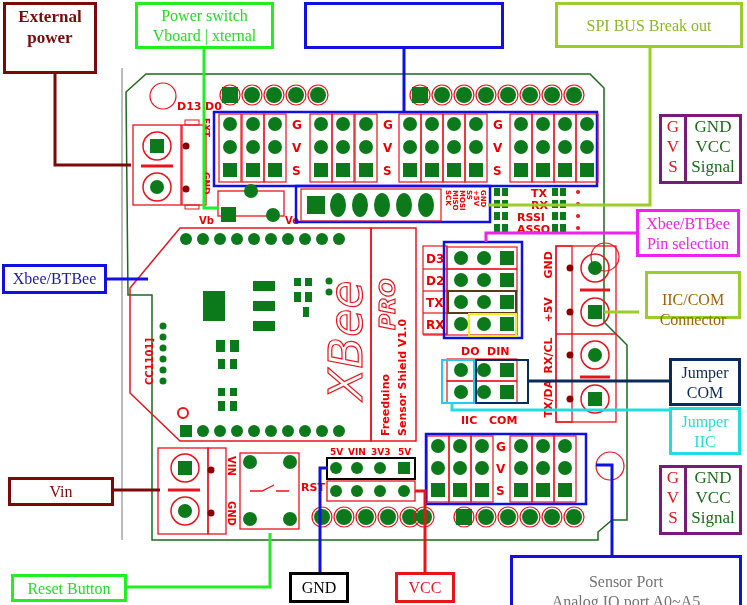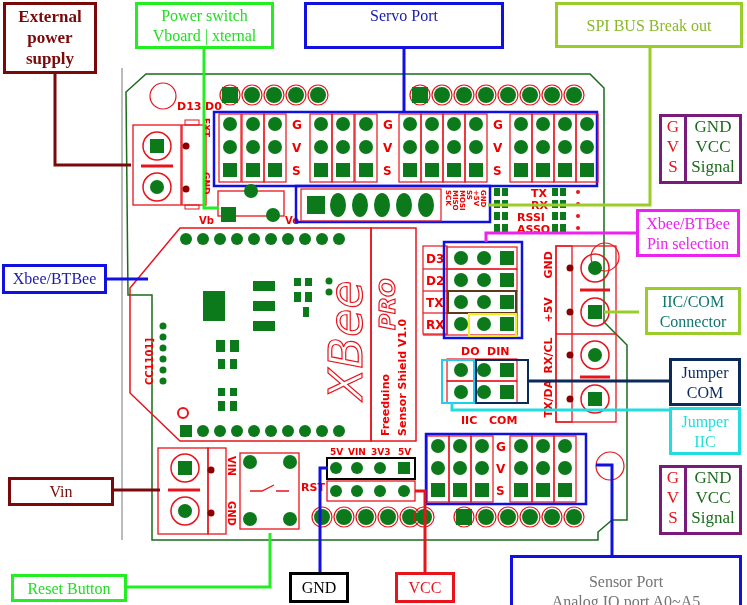--- a/index.html
+++ b/index.html
@@ -442,28 +442,26 @@
     <polyline points="112,587 270,587 270,533" fill="none" stroke="#22ee22" stroke-width="3"></polyline>
     <polyline points="320,572 320,468 328,468" fill="none" stroke="#1010e0" stroke-width="3"></polyline>
     <polyline points="425,572 425,491 415,491" fill="none" stroke="#e8141c" stroke-width="3"></polyline>
     <polyline points="596,465 612,465 612,555" fill="none" stroke="#1010e0" stroke-width="3"></polyline>
   </g>
 </svg>
 
 <div class="lbl" style="left:3px;top:2px;width:94px;height:72px;border:3px solid #7a0a0a;color:#7a0a0a;font-weight:bold;font-size:17px;line-height:21px;padding-top:1px;">
   <div>External</div>
   <div>power</div>
-  <div>supply</div>
 </div>
 <div class="lbl" style="left:135px;top:2px;width:139px;height:47px;border:3px solid #22ee22;color:#22dd22;padding-top:1px;">
   <div>Power switch</div>
   <div>Vboard  | xternal</div>
 </div>
 <div class="lbl" style="left:304px;top:2px;width:200px;height:47px;border:3px solid #1010e0;color:#1a1aaa;padding-top:1px;">
-  <div>Servo Port</div>
 </div>
 <div class="lbl" style="left:555px;top:2px;width:188px;height:46px;border:3px solid #9acd2a;color:#8ab828;padding-top:11px;">
   <div>SPI BUS Break out</div>
 </div>
 
 <div class="lbl" style="left:659px;top:114px;width:83px;height:70px;border:3px solid #7a1a7a;font-size:17px;display:flex;">
   <div style="width:22px;border-right:3px solid #7a1a7a;color:#e8141c;">
     <div>G</div>
     <div>V</div>
     <div>S</div>
@@ -475,21 +473,21 @@
   </div>
 </div>
 
 <div class="lbl" style="left:2px;top:264px;width:105px;height:30px;border:3px solid #1010e0;color:#1a1aaa;padding-top:2px;">
   <div>Xbee/BTBee</div>
 </div>
 <div class="lbl" style="left:636px;top:209px;width:104px;height:48px;border:3px solid #ee22ee;color:#ee22ee;padding-top:2px;">
   <div>Xbee/BTBee</div>
   <div>Pin selection</div>
 </div>
-<div class="lbl" style="left:645px;top:287px;width:96px;height:48px;border:3px solid #9acd2a;color:#0f766e;padding-top:2px;">
+<div class="lbl" style="left:645px;top:271px;width:96px;height:48px;border:3px solid #9acd2a;color:#a16207;padding-top:16px;">
   <div>IIC/COM</div>
   <div>Connector</div>
 </div>
 <div class="lbl" style="left:669px;top:358px;width:72px;height:48px;border:3px solid #0a2a5a;color:#0a2a5a;padding-top:2px;">
   <div>Jumper</div>
   <div>COM</div>
 </div>
 <div class="lbl" style="left:669px;top:407px;width:72px;height:48px;border:3px solid #22dddd;color:#22dddd;padding-top:2px;">
   <div>Jumper</div>
   <div>IIC</div>

